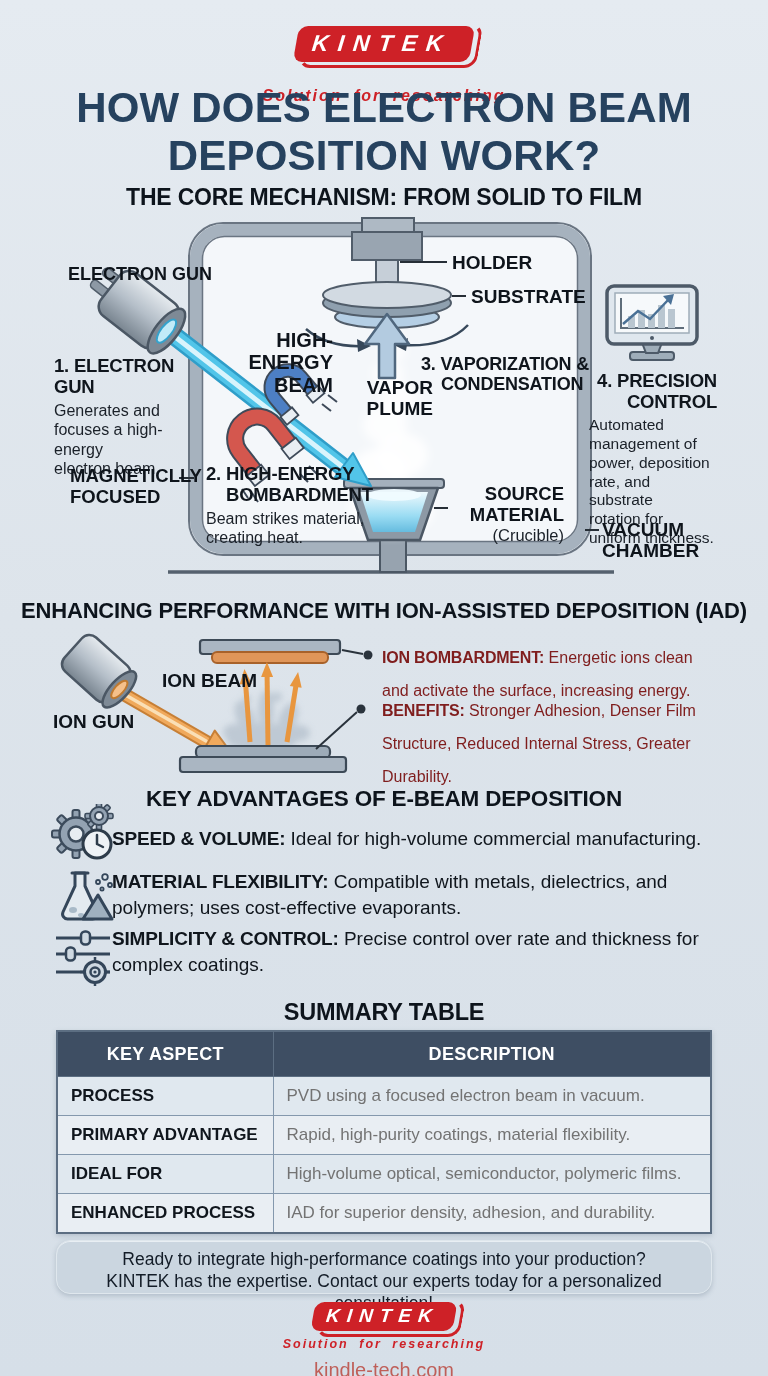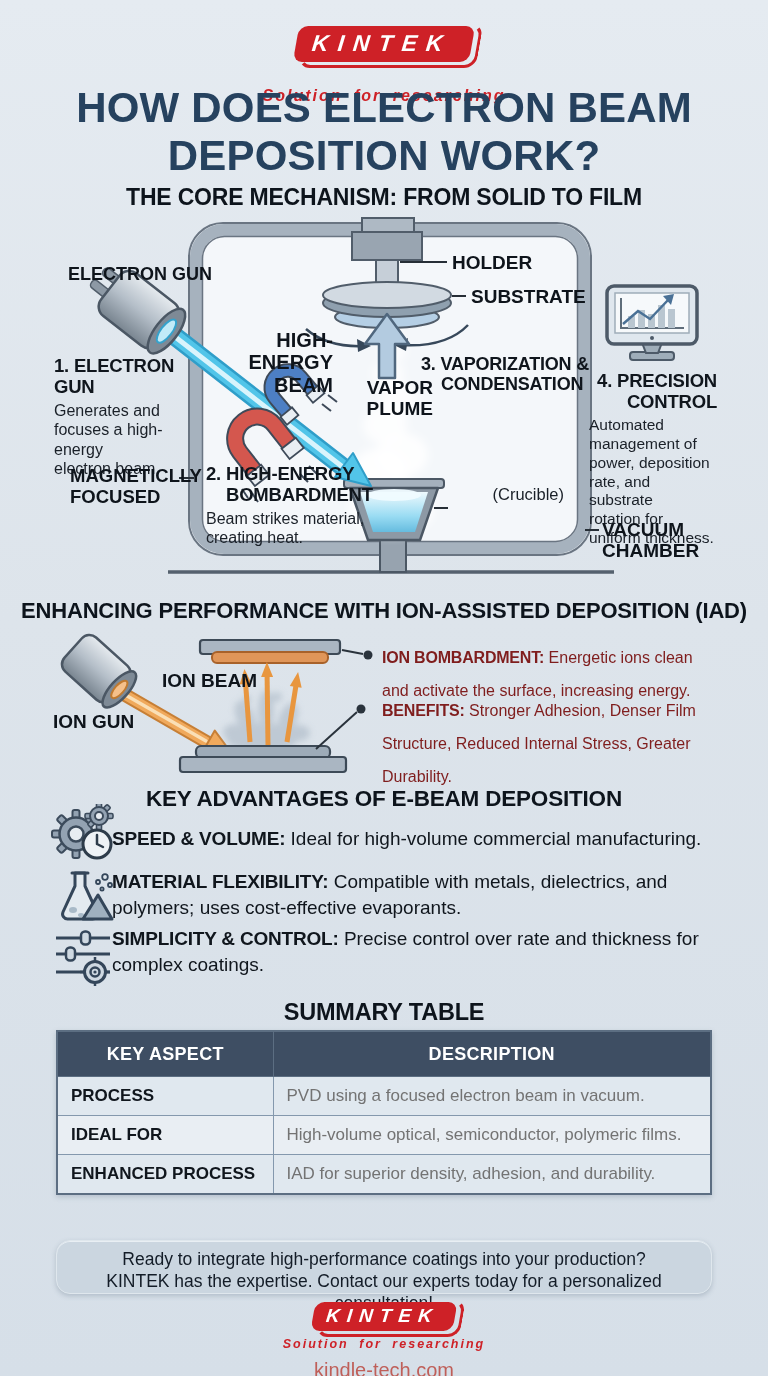--- a/index.html
+++ b/index.html
@@ -272,20 +272,22 @@
 
 <div class="step" style="left:421px;top:354px;width:180px">
   <div class="step-t hang" style="font-size:18px">3. VAPORIZATION &amp;
 CONDENSATION</div>
 </div>
 
 <div class="lbl" style="left:452px;top:252px;font-size:19px">HOLDER</div>
 <div class="lbl" style="left:471px;top:286px;font-size:19px">SUBSTRATE</div>
 
 <div class="abs center" style="left:448px;top:484px;width:116px">
+  <div class="lbl pre" style="position:static;font-size:18.5px">SOURCE
+MATERIAL</div>
   <div class="crucible-sub">(Crucible)</div>
 </div>
 
 <div class="step" style="left:589px;top:371px;width:128px">
   <div class="step-t center">4. PRECISION
 CONTROL</div>
   <div class="step-b" style="font-size:15.5px">Automated
 management of
 power, deposition
 rate, and substrate
@@ -395,20 +397,24 @@
   <tbody>
       <tr>
     <th>KEY ASPECT</th>
     <th>DESCRIPTION</th>
   </tr>
   <tr>
     <td class="key">PROCESS</td>
     <td class="desc">PVD using a focused electron beam in vacuum.</td>
   </tr>
   <tr>
+    <td class="key">PRIMARY ADVANTAGE</td>
+    <td class="desc">Rapid, high-purity coatings, material flexibility.</td>
+  </tr>
+  <tr>
     <td class="key">IDEAL FOR</td>
     <td class="desc">High-volume optical, semiconductor, polymeric films.</td>
   </tr>
   <tr>
     <td class="key">ENHANCED PROCESS</td>
     <td class="desc">IAD for superior density, adhesion, and durability.</td>
   </tr>
 </tbody>
   </table>
 

